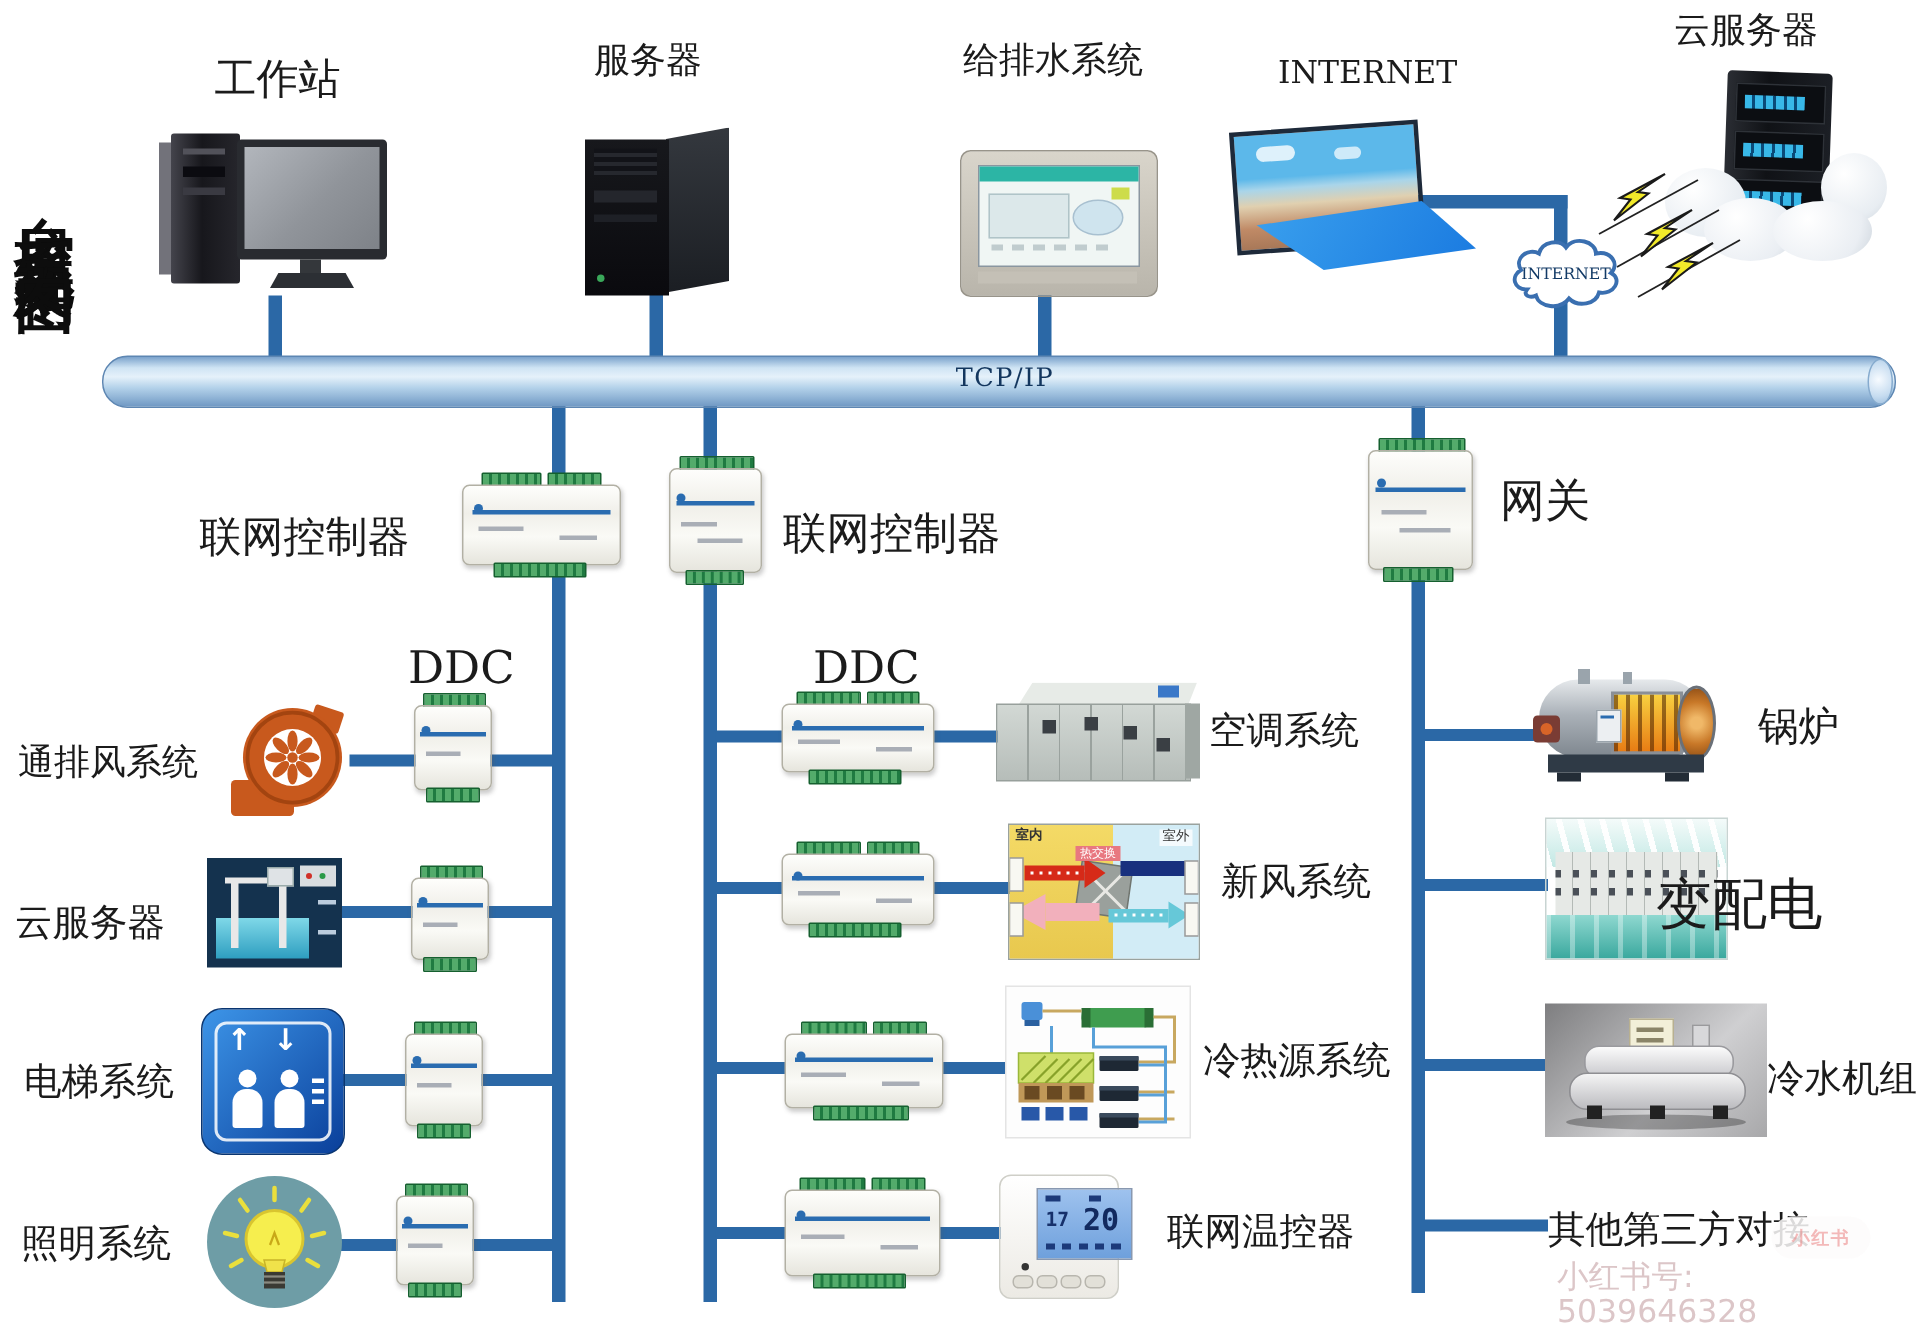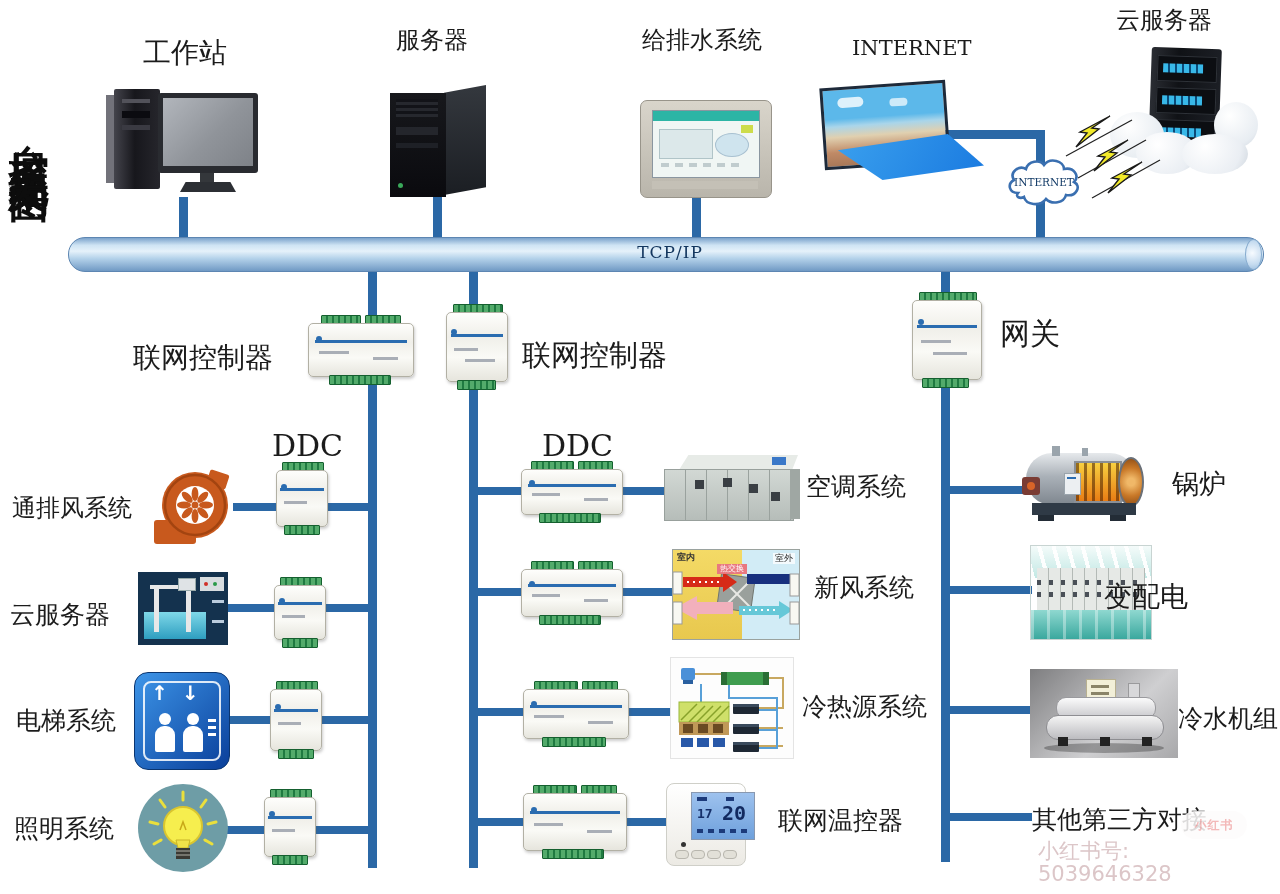--- a/index.html
+++ b/index.html
@@ -470,21 +470,21 @@
   </div>
   <div class="abs" style="left:6px;top:22px;width:108px;height:44px;background:#e6e9e6">
     <div class="abs" style="left:0;top:0;width:100%;height:100%;background:repeating-linear-gradient(90deg,transparent 0 11px,#b4bab6 11px 12px)"></div>
     <div class="abs" style="left:0;top:12px;width:100%;height:5px;background:repeating-linear-gradient(90deg,#4a5058 0 4px,transparent 4px 12px)"></div>
     <div class="abs" style="left:0;top:24px;width:100%;height:5px;background:repeating-linear-gradient(90deg,#4a5058 0 4px,transparent 4px 12px)"></div>
   </div>
   <div class="abs" style="left:0;top:64px;width:120px;height:29px;background:linear-gradient(180deg,#8fd8d0,#3aa89e)">
     <div class="abs" style="left:0;top:0;width:100%;height:100%;background:repeating-linear-gradient(90deg,rgba(255,255,255,.35) 0 3px,transparent 3px 16px)"></div>
   </div>
 </div>
-<div class="lbl" style="left:1104px;top:578px;width:104px;font-size:28px">变配电</div>
+<div class="lbl" style="left:1104px;top:578px;width:104px;font-size:37px">变配电</div>
 
 <div class="line" style="left:948px;top:706px;width:84px;height:8px"></div>
 <div class="abs" style="left:1030px;top:669px;width:148px;height:89px;z-index:2;background:linear-gradient(135deg,#7e7e80,#cfcfd1 60%,#a8a8aa)">
   <div class="abs" style="left:14px;top:74px;width:120px;height:10px;border-radius:50%;background:rgba(0,0,0,.28)"></div>
   <div class="abs" style="left:56px;top:10px;width:28px;height:28px;background:#f2efd8;border:1px solid #b8b090">
     <div class="abs" style="left:4px;top:5px;width:18px;height:3px;background:#8a8468"></div>
     <div class="abs" style="left:4px;top:12px;width:18px;height:3px;background:#8a8468"></div>
   </div>
   <div class="abs" style="left:98px;top:14px;width:10px;height:38px;background:#d8d8da;border:1px solid #9a9a9c"></div>
   <div class="abs" style="left:26px;top:28px;width:98px;height:20px;border-radius:10px;background:linear-gradient(180deg,#fbfbfb,#c8c8cc);border:1px solid #9a9a9e"></div>

